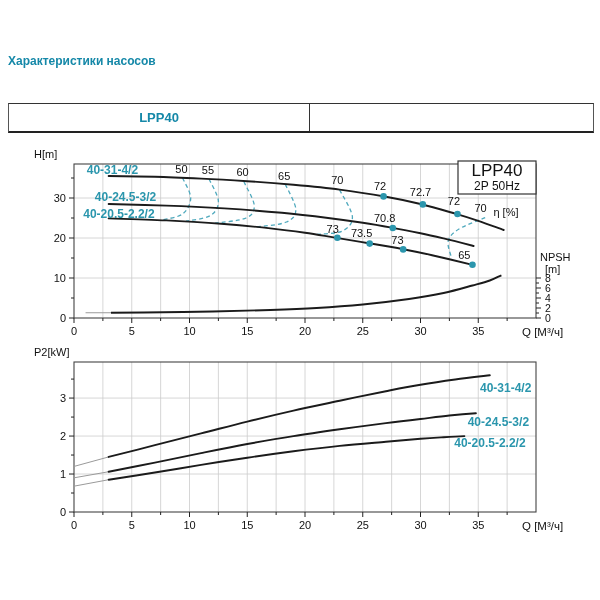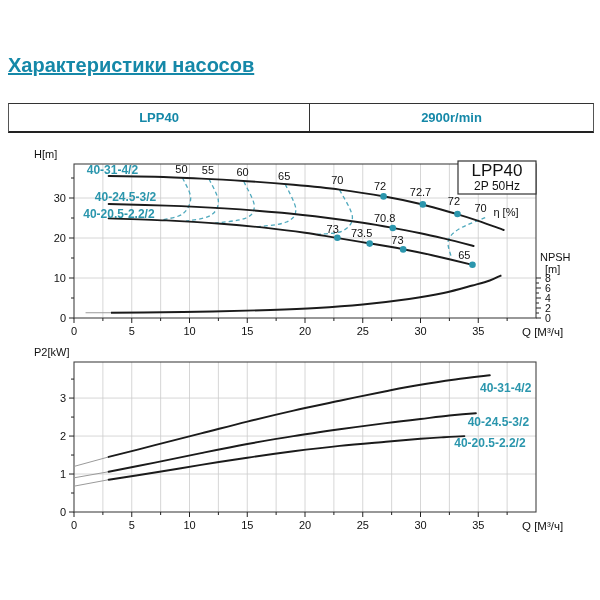--- a/index.html
+++ b/index.html
@@ -1,35 +1,34 @@
 <!DOCTYPE html>
 <html><head>
 <meta charset="utf-8">
 <style>
   html,body{margin:0;padding:0;background:#fff;}
   body{width:600px;height:600px;position:relative;font-family:"Liberation Sans",sans-serif;}
-  .page-title{position:absolute;left:8px;top:54px;font-size:20px;font-weight:bold;color:#1588a8;text-decoration:underline;}
+  .page-title{position:absolute;left:8px;top:54px;font-size:12px;font-weight:bold;color:#1588a8;}
   .spec-table{position:absolute;left:8px;top:103px;width:584px;height:27px;
     border-top:1px solid #333;border-bottom:2px solid #222;border-left:1px solid #555;border-right:1px solid #555;
     display:flex;}
   .spec-cell{flex:0 0 auto;display:flex;align-items:center;justify-content:center;
     font-size:13px;font-weight:bold;color:#1588a8;}
   .spec-cell.model{width:300px;border-right:1px solid #333;}
   .spec-cell.speed{width:283px;}
   svg{position:absolute;left:0;top:0;}
   text{font-family:"Liberation Sans",sans-serif;}
 </style>
 </head>
 <body>
 
 <div class="page-title">Характеристики насосов</div>
 
 <div class="spec-table">
   <div class="spec-cell model">LPP40</div>
-  <div class="spec-cell speed">2900r/min</div>
 </div>
 
 <svg id="charts" width="600" height="600" viewBox="0 0 600 600">
     <g>
       <g>
         <line x1="102.875" y1="164" x2="102.875" y2="318" stroke="#cccccc" stroke-width="0.8"></line>
         <line x1="131.75" y1="164" x2="131.75" y2="318" stroke="#cccccc" stroke-width="0.8"></line>
         <line x1="160.625" y1="164" x2="160.625" y2="318" stroke="#cccccc" stroke-width="0.8"></line>
         <line x1="189.5" y1="164" x2="189.5" y2="318" stroke="#cccccc" stroke-width="0.8"></line>
         <line x1="218.375" y1="164" x2="218.375" y2="318" stroke="#cccccc" stroke-width="0.8"></line>

